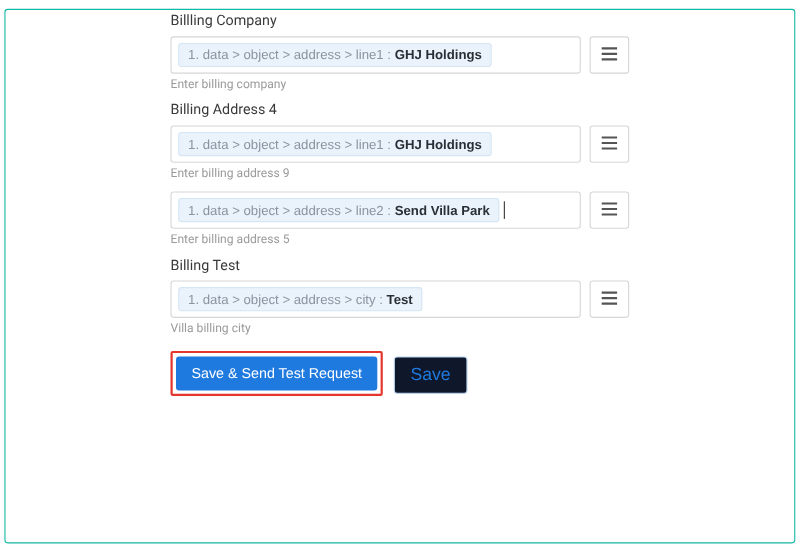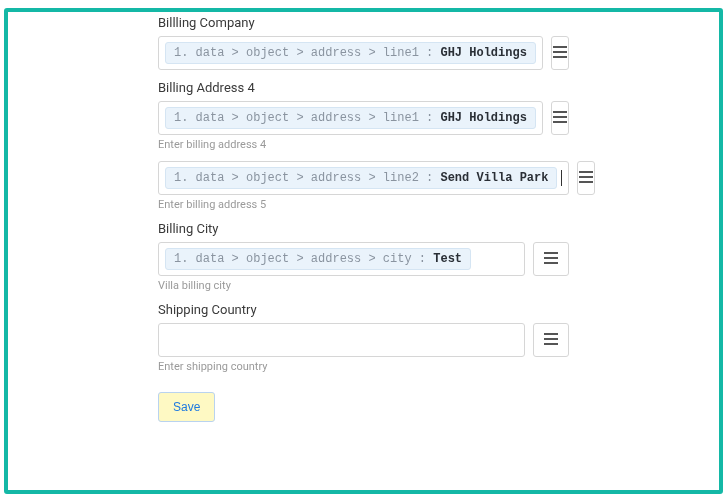--- a/index.html
+++ b/index.html
@@ -8,21 +8,21 @@
       padding: 0;
     }
     body {
       font-family: -apple-system, BlinkMacSystemFont, "Segoe UI", Roboto, Helvetica, Arial, sans-serif;
       background: #ffffff;
       width: 727px;
       height: 502px;
       padding: 8px 4px;
     }
     .outer {
-      border: 4px solid #14b8a6;
+      border: 1px solid #14b8a6;
       border-radius: 3px;
       padding: 0;
       height: 100%;
     }
     .form-area {
       padding: 3px 150px 10px 150px;
     }
     .field-group {
       margin-bottom: 10px;
     }
@@ -45,21 +45,21 @@
       display: flex;
       align-items: center;
       padding: 0 6px;
       background: #fff;
     }
     .chip {
       background: #eaf3fb;
       border: 1px solid #d5e5f3;
       border-radius: 3px;
       padding: 3px 8px;
-      font-family: Liberation Mono, monospace;
+      font-family: Liberation Sans, sans-serif;
       font-size: 12px;
       color: #445;
       white-space: nowrap;
       overflow: hidden;
     }
     .chip .sep {
       color: #8a94a0;
     }
     .chip .val {
       font-weight: 600;
@@ -107,25 +107,25 @@
     .btn-primary {
       background: #1f7ae0;
       color: #ffffff;
       border: none;
       padding: 8px 14px;
       font-size: 13px;
       border-radius: 3px;
       cursor: pointer;
     }
     .btn-secondary {
-      background: #fef9c3;
+      background: #0f172a;
       color: #1f7ae0;
       border: 1px solid #b9d3ef;
       padding: 7px 14px;
-      font-size: 12px;
+      font-size: 16px;
       border-radius: 3px;
       cursor: pointer;
       margin-top: 5px;
     }
   </style>
 </head>
 <body>
 
 <div class="outer">
   <div class="form-area">
@@ -142,20 +142,21 @@
         <button class="menu-btn">
           <span>
             <svg viewBox="0 0 16 14">
                 <line x1="1" y1="2" x2="15" y2="2" stroke="#555" stroke-width="2"></line>
                 <line x1="1" y1="7" x2="15" y2="7" stroke="#555" stroke-width="2"></line>
                 <line x1="1" y1="12" x2="15" y2="12" stroke="#555" stroke-width="2"></line>
               </svg>
           </span>
         </button>
       </div>
+      <div class="hint">Enter billing company</div>
     </div>
 
     <div class="field-group">
       <label class="field-label">Billing Address 4</label>
       <div class="input-row">
         <div class="input-box">
           <span class="chip">
             <span class="sep">1. data &gt; object &gt; address &gt; line1 :</span>
             <span class="val">GHJ Holdings</span>
           </span>
@@ -163,21 +164,21 @@
         <button class="menu-btn">
           <span>
             <svg viewBox="0 0 16 14">
                 <line x1="1" y1="2" x2="15" y2="2" stroke="#555" stroke-width="2"></line>
                 <line x1="1" y1="7" x2="15" y2="7" stroke="#555" stroke-width="2"></line>
                 <line x1="1" y1="12" x2="15" y2="12" stroke="#555" stroke-width="2"></line>
               </svg>
           </span>
         </button>
       </div>
-      <div class="hint">Enter billing address 4</div>
+      <div class="hint">Enter billing address 9</div>
     </div>
 
     <div class="field-group">
       <div class="input-row">
         <div class="input-box">
           <span class="chip">
             <span class="sep">1. data &gt; object &gt; address &gt; line2 :</span>
             <span class="val">Send Villa Park</span>
           </span>
           <span class="cursor-bar"></span>
@@ -189,56 +190,43 @@
                 <line x1="1" y1="7" x2="15" y2="7" stroke="#555" stroke-width="2"></line>
                 <line x1="1" y1="12" x2="15" y2="12" stroke="#555" stroke-width="2"></line>
               </svg>
           </span>
         </button>
       </div>
       <div class="hint">Enter billing address 5</div>
     </div>
 
     <div class="field-group">
-      <label class="field-label">Billing City</label>
+      <label class="field-label">Billing Test</label>
       <div class="input-row">
         <div class="input-box">
           <span class="chip">
             <span class="sep">1. data &gt; object &gt; address &gt; city :</span>
             <span class="val">Test</span>
           </span>
         </div>
         <button class="menu-btn">
           <span>
             <svg viewBox="0 0 16 14">
                 <line x1="1" y1="2" x2="15" y2="2" stroke="#555" stroke-width="2"></line>
                 <line x1="1" y1="7" x2="15" y2="7" stroke="#555" stroke-width="2"></line>
                 <line x1="1" y1="12" x2="15" y2="12" stroke="#555" stroke-width="2"></line>
               </svg>
           </span>
         </button>
       </div>
       <div class="hint">Villa billing city</div>
     </div>
 
-    <div class="field-group">
-      <label class="field-label">Shipping Country</label>
-      <div class="input-row">
-        <div class="input-box"></div>
-        <button class="menu-btn">
-          <span>
-            <svg viewBox="0 0 16 14">
-                <line x1="1" y1="2" x2="15" y2="2" stroke="#555" stroke-width="2"></line>
-                <line x1="1" y1="7" x2="15" y2="7" stroke="#555" stroke-width="2"></line>
-                <line x1="1" y1="12" x2="15" y2="12" stroke="#555" stroke-width="2"></line>
-              </svg>
-          </span>
-        </button>
-      </div>
-      <div class="hint">Enter shipping country</div>
-    </div>
 
     <div class="button-row">
+      <span class="primary-wrap">
+        <button class="btn-primary">Save &amp; Send Test Request</button>
+      </span>
       <button class="btn-secondary">Save</button>
     </div>
 
   </div>
 </div>
 
 </body></html>

